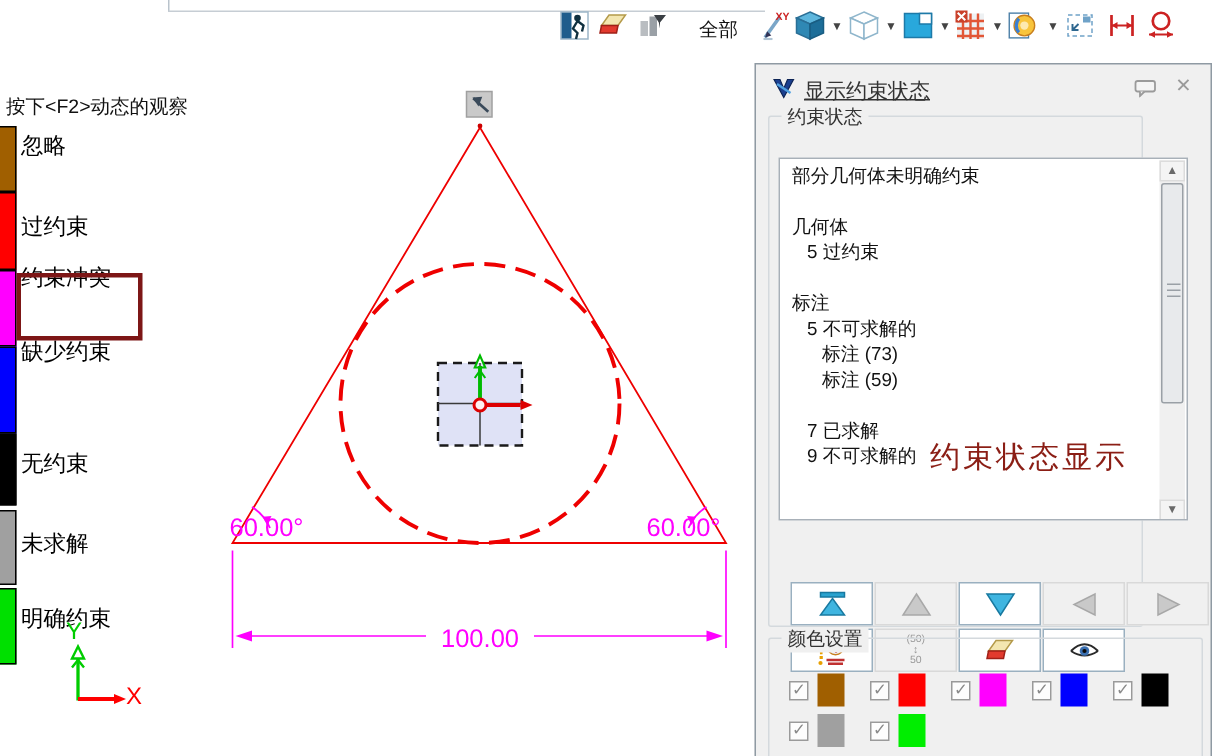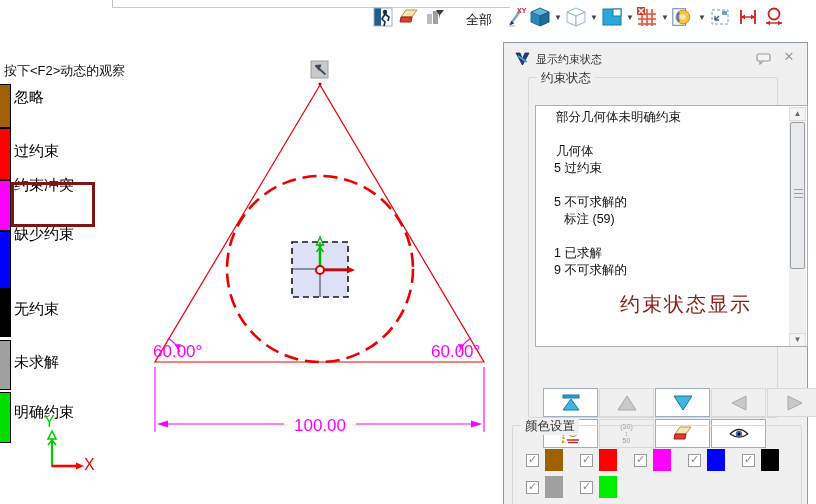--- a/index.html
+++ b/index.html
@@ -41,35 +41,35 @@
     position:absolute; left:620px; top:291px; z-index:60;
     font-family:"Liberation Serif","DejaVu Serif",serif;
     font-size:20px; color:#8b1e15; letter-spacing:2px; white-space:nowrap;
   }
 
   
   .panel {
     position:absolute; left:503px; top:42px; width:305px; height:463px;
     background:#f0f0f0; border:1px solid #8f9aa3; z-index:50;
   }
-  .panel-title { position:absolute; left:32px; top:9px; font-size:11px; color:#333; }
+  .panel-title { position:absolute; left:32px; top:9px; font-size:14px; color:#333;text-decoration:underline; }
   .panel-titleicon { position:absolute; left:10px; top:7px; width:17px; height:17px; }
   .panel-bubble { position:absolute; left:252px; top:10px; width:15px; height:12px; }
   .panel-close { position:absolute; left:278px; top:7px; width:14px; height:14px; color:#9a9a9a; font-size:13px; font-weight:bold; line-height:14px; text-align:center; }
 
   .groupbox { position:absolute; border:1px solid #d4d9dd; border-radius:2px; }
-  .gb1 { left:24px; top:34px; width:250px; height:341px; }
+  .gb1 { left:8px; top:34px; width:250px; height:341px; }
   .gb2 { left:8px; top:382px; width:290px; height:120px; }
   .gb-label { position:absolute; left:8px; top:-8px; background:#f0f0f0; padding:0 4px; font-size:12.5px; color:#333; }
 
   .listbox {
     position:absolute; left:6px; top:27px; width:273px; height:242px;
     background:#ffffff; border:1px solid #a8b0b8; overflow:hidden;
   }
-  .lb-line { padding-left:20px; font-size:12.5px; line-height:17px; height:17px; color:#111; white-space:pre; }
+  .lb-line { padding-left:8px; font-size:12.5px; line-height:17px; height:17px; color:#111; white-space:pre; }
   .lb-line.ind1 { padding-left:18px; }
   .lb-line.ind2 { padding-left:28px; }
 
   
   .sbar { position:absolute; right:1px; top:1px; width:17px; height:240px; background:#f0f0f0; }
   .sbtn { position:absolute; left:0; width:17px; height:14px; background:#f4f4f4; border:1px solid #dcdcdc; color:#6a6a6a; font-size:8px; text-align:center; line-height:12px; }
   .sb-up { top:0; }
   .sb-down { bottom:0; }
   .sthumb { position:absolute; left:1px; top:15px; width:15px; height:147px; background:#e8eaec; border:1px solid #9aa0a6; border-radius:2px; }
   .sgrip { position:absolute; left:3px; width:9px; height:1px; background:#9aa0a6; }
@@ -285,24 +285,26 @@
     <div class="groupbox gb1">
       <div class="gb-label">约束状态</div>
 
       <div class="listbox">
         <div style="padding-top:3px">
           <div class="lb-line">部分几何体未明确约束</div>
           <div class="lb-line"></div>
           <div class="lb-line">几何体</div>
           <div class="lb-line ind1">5 过约束</div>
           <div class="lb-line"></div>
+          <div class="lb-line">标注</div>
           <div class="lb-line ind1">5 不可求解的</div>
+          <div class="lb-line ind2">标注 (73)</div>
           <div class="lb-line ind2">标注 (59)</div>
           <div class="lb-line"></div>
-          <div class="lb-line ind1">1 已求解</div>
+          <div class="lb-line ind1">7 已求解</div>
           <div class="lb-line ind1">9 不可求解的</div>
         </div>
         <div class="sbar">
           <div class="sbtn sb-up">▲</div>
           <div class="sthumb">
             <div class="sgrip" style="top:66px"></div>
             <div class="sgrip" style="top:70px"></div>
             <div class="sgrip" style="top:74px"></div>
           </div>
           <div class="sbtn sb-down">▼</div>

